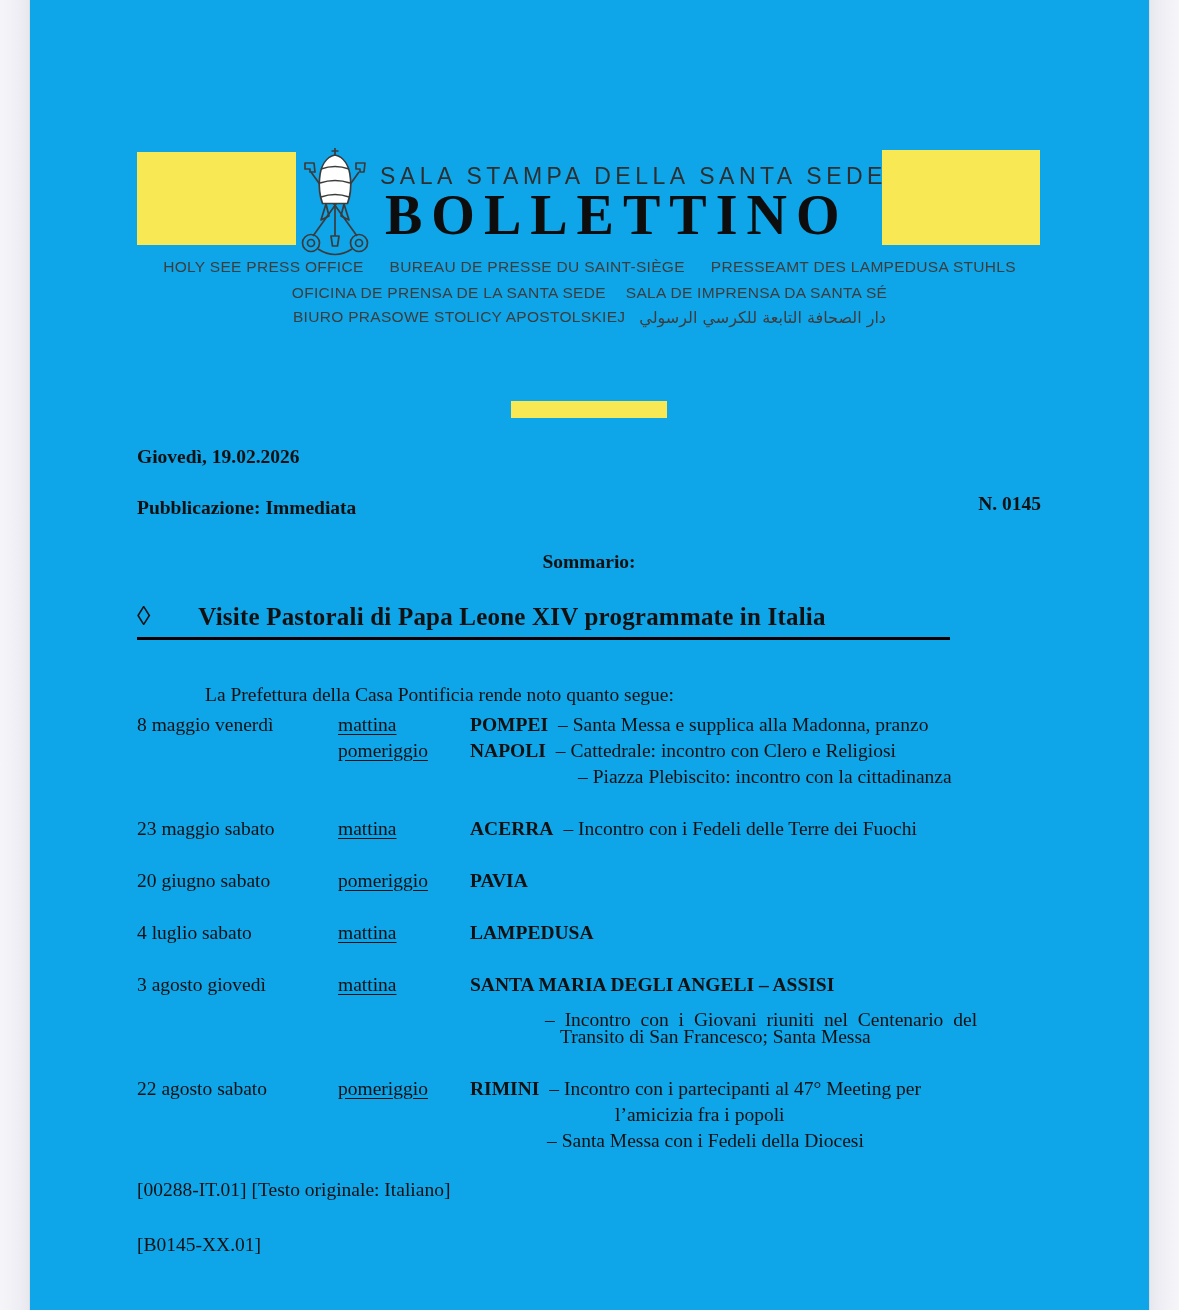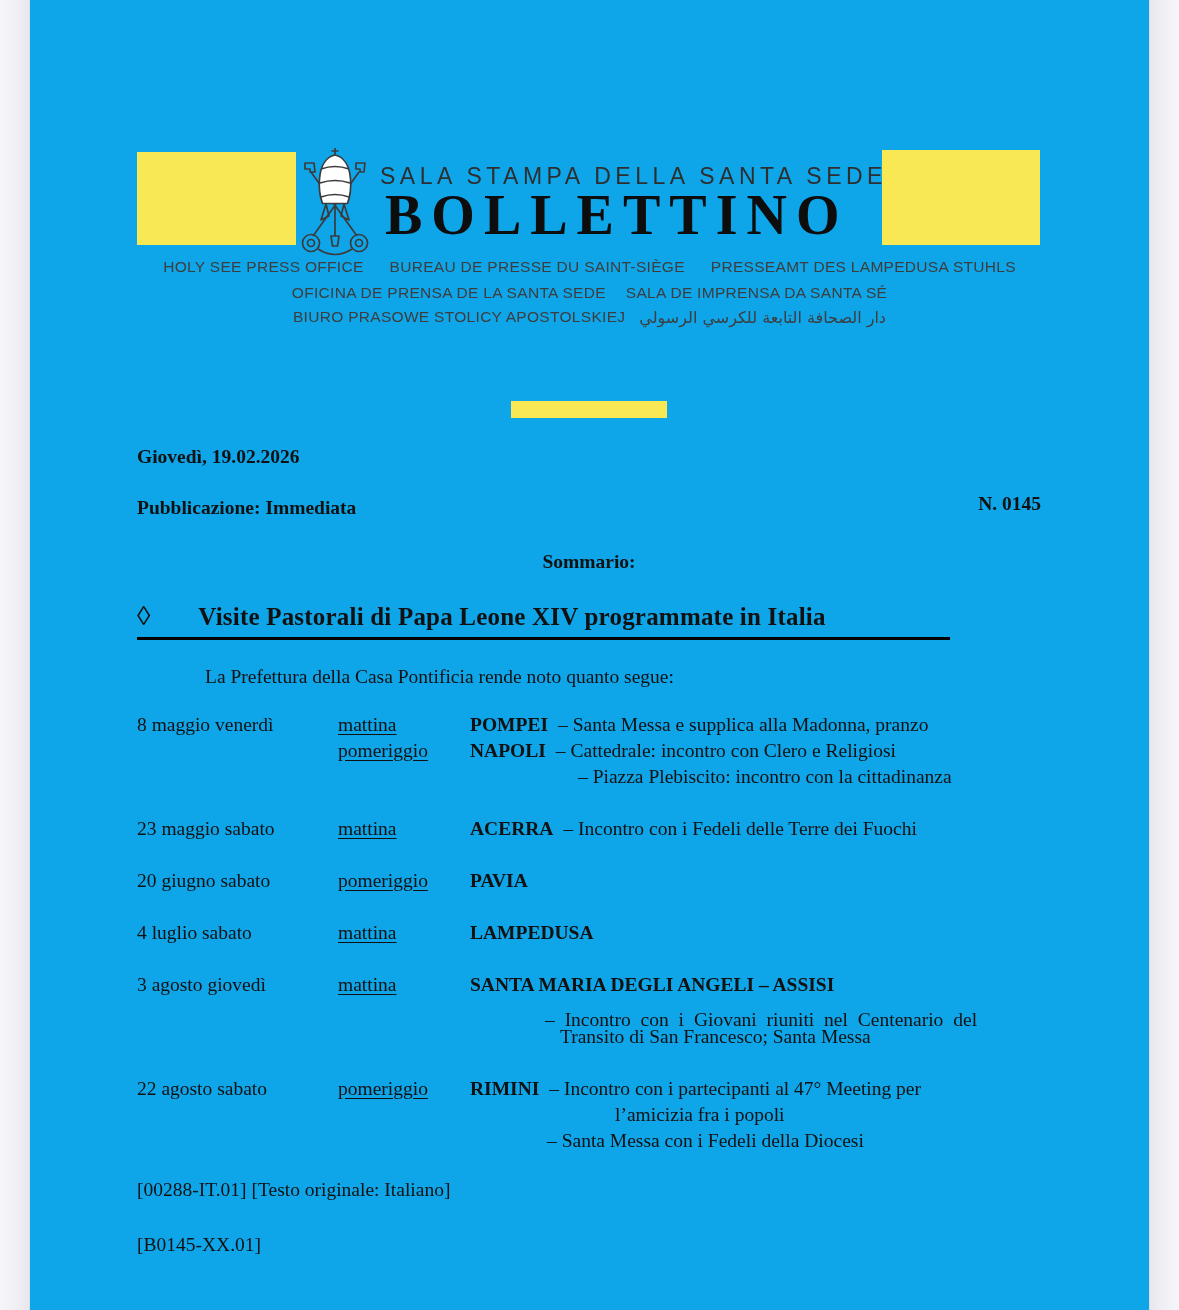--- a/index.html
+++ b/index.html
@@ -34,21 +34,21 @@
   .m-date{top:446px;}
   .m-num{top:470px;text-align:right;margin-top:23px;}
   .m-pub{top:497px;}
   .m-som{top:551px;text-align:center;}
 
   
   .headline{position:absolute;left:137px;top:601px;width:813px;border-bottom:3px solid #000;padding-bottom:5px;white-space:nowrap;}
   .headline .diamond{font-size:27px;font-weight:700;}
   .headline .title{margin-left:48px;font-size:25px;font-weight:700;letter-spacing:.2px;}
 
-  .intro{position:absolute;left:205px;top:666px;font-size:19.5px;white-space:nowrap;}
+  .intro{position:absolute;left:205px;top:684px;font-size:19.5px;white-space:nowrap;}
 
   
   .sline{position:absolute;left:137px;width:940px;height:26px;line-height:26px;font-size:19.5px;white-space:nowrap;}
   .col-date{position:absolute;left:0;}
   .col-time{position:absolute;left:201px;text-decoration:underline;text-underline-offset:3px;}
   .col-main{position:absolute;left:333px;}
   .place{font-weight:700;}
   .desc{margin-left:10px;}
   .cont{position:absolute;}
   .l1{top:712px;} .l2{top:738px;} .l3{top:764px;}

